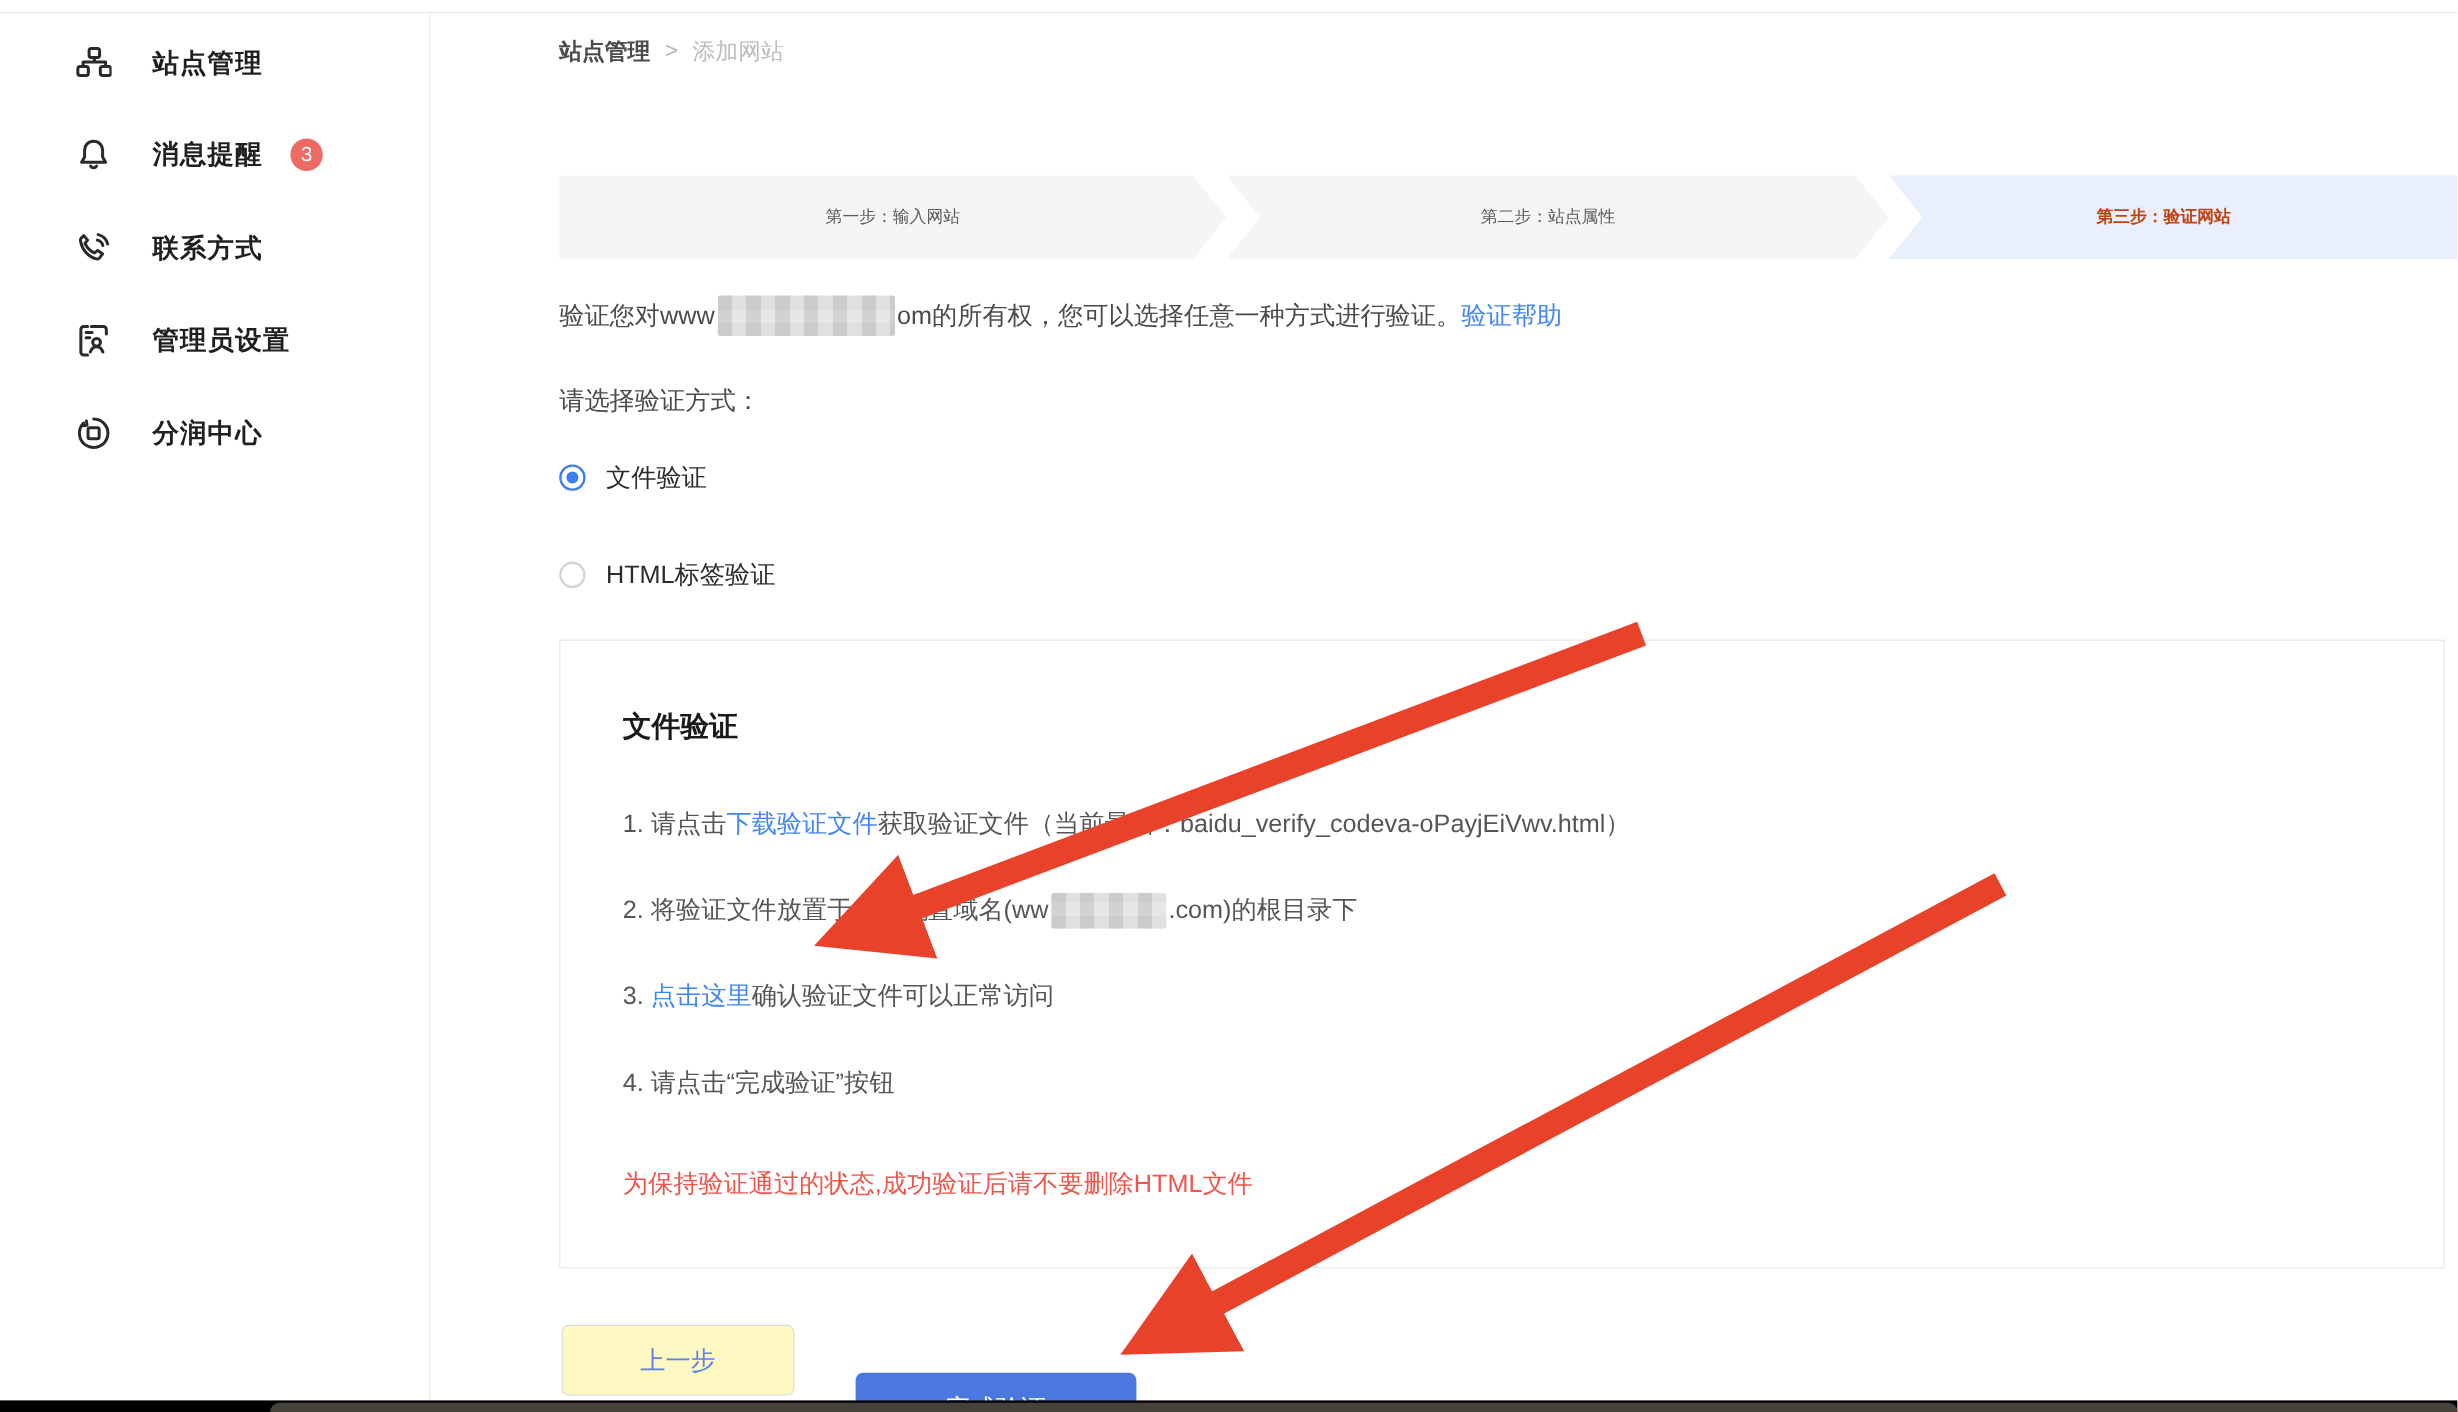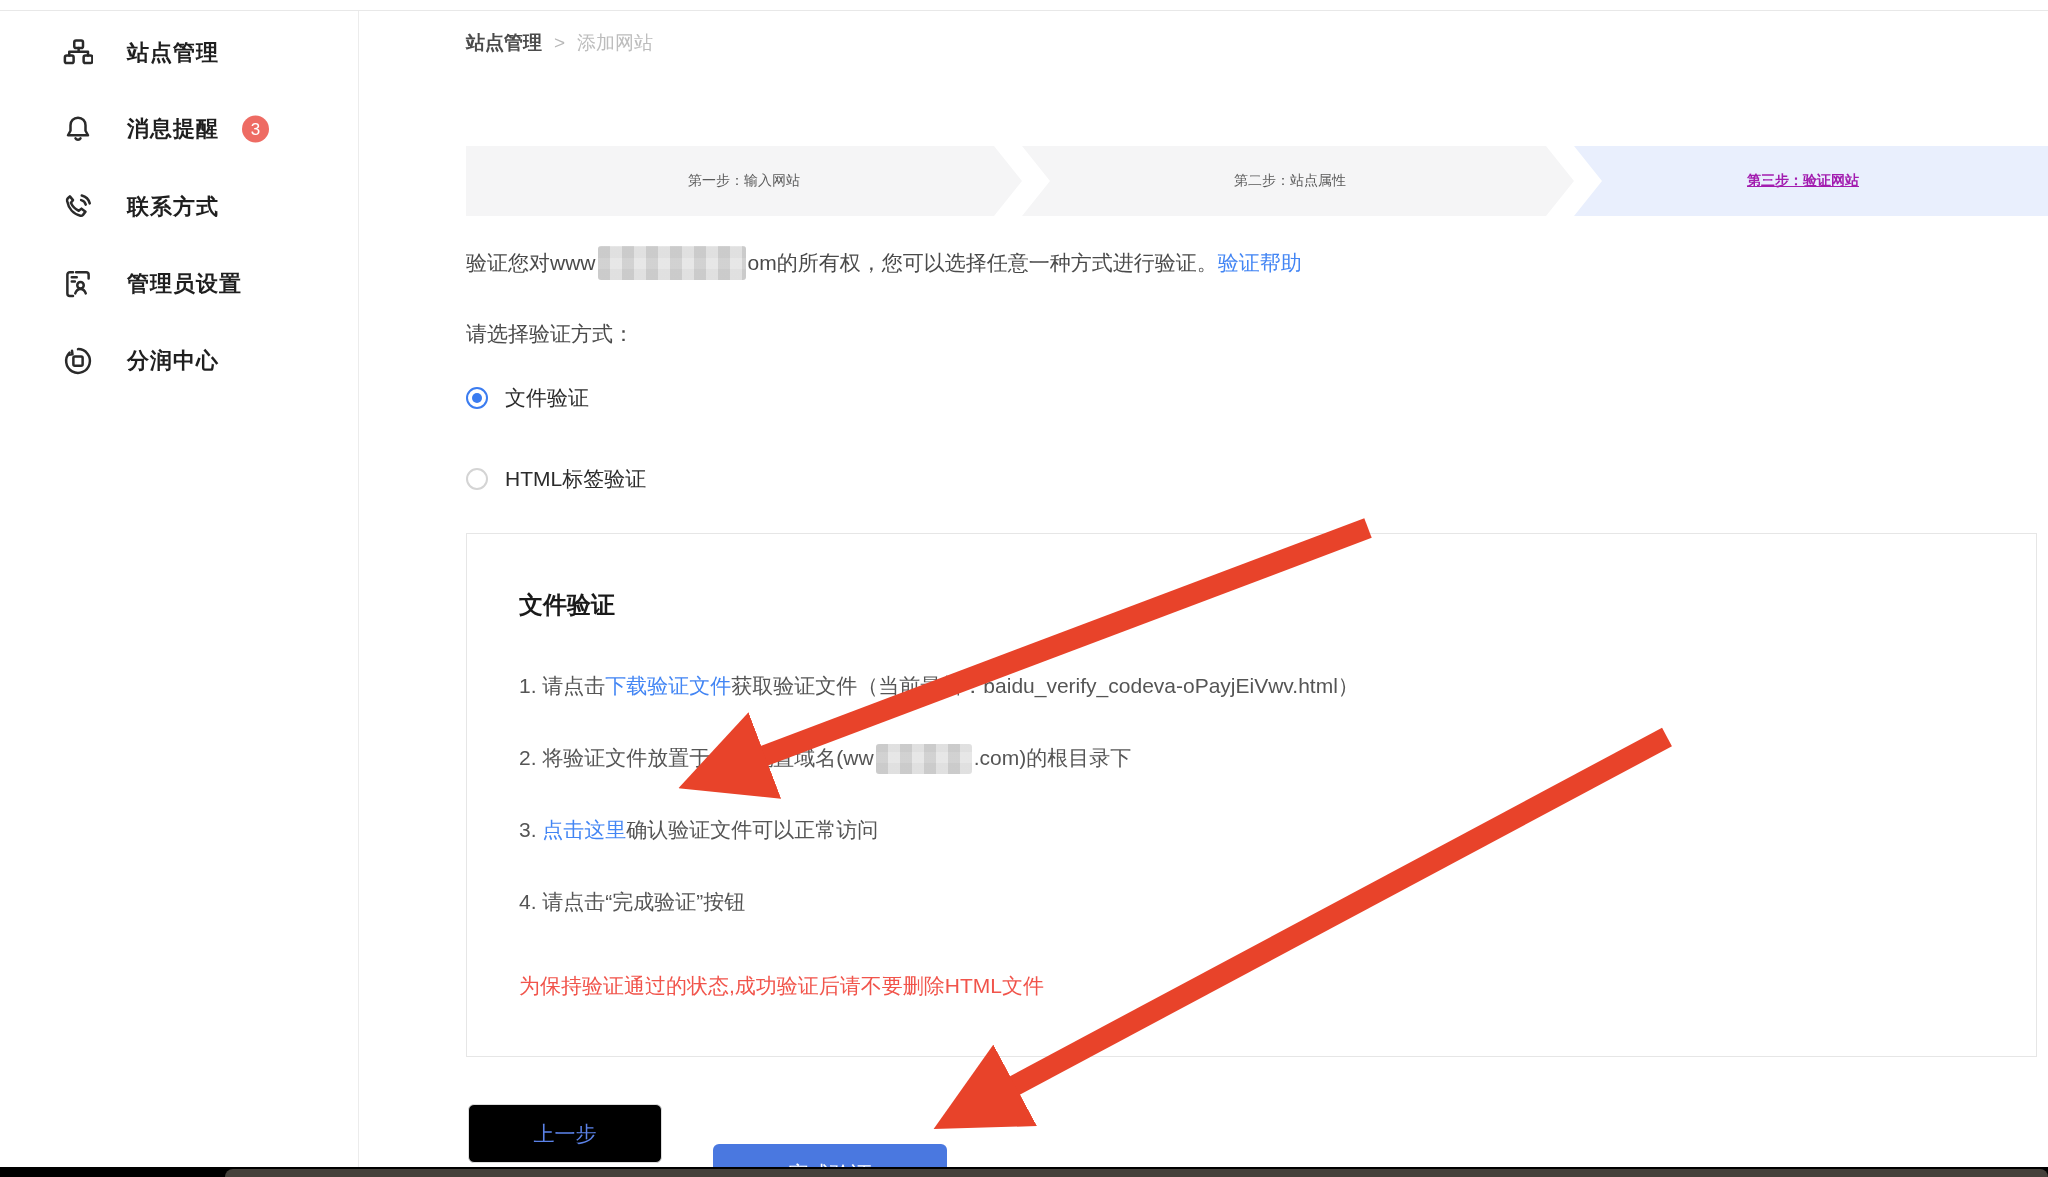--- a/index.html
+++ b/index.html
@@ -30,22 +30,22 @@
   .bc-sep  { color:#b8b8b8; }
   .bc-cur  { color:#bdbdbd; }
 
   
   .steps { position:absolute; left:466px; top:146px; width:1582px; height:70px; display:flex; }
   .step { height:70px; display:flex; align-items:center; justify-content:center;
     font-size:14px; color:#5a5a5a; background:#f5f5f6; cursor:pointer; }
   .step1 { width:556px; clip-path:polygon(0 0, calc(100% - 28px) 0, 100% 50%, calc(100% - 28px) 100%, 0 100%); }
   .step2 { width:568px; margin-left:-16px;
     clip-path:polygon(16px 0, calc(100% - 28px) 0, 100% 50%, calc(100% - 28px) 100%, 16px 100%, 44px 50%); }
-  .step3 { flex:1; margin-left:-16px; background:#e9effd; color:#a21caf; font-weight:600;
-    clip-path:polygon(16px 0, 100% 0, 100% 100%, 16px 100%, 44px 50%);text-decoration:underline; }
+  .step3 { flex:1; margin-left:-16px; background:#e9effd; color:#c2410c; font-weight:600;
+    clip-path:polygon(16px 0, 100% 0, 100% 100%, 16px 100%, 44px 50%); }
 
   .intro { position:absolute; left:466px; top:246px; font-size:21px; color:#4a4a4a; display:flex; align-items:center; }
   .blur-patch { display:inline-block; height:34px; border-radius:3px; margin:0 2px; vertical-align:middle;
     background:
       repeating-linear-gradient(90deg, rgba(130,130,130,.28) 0 12px, rgba(190,190,190,.18) 12px 24px),
       repeating-linear-gradient(0deg, rgba(160,160,160,.25) 0 11px, rgba(225,225,225,.5) 11px 22px);
   }
   .blur-a { width:148px; }
   .blur-b { width:96px; height:30px; }
   a.link { color:#4285f4; text-decoration:none; cursor:pointer; }
@@ -63,21 +63,21 @@
   
   .panel { position:absolute; left:466px; top:533px; width:1571px; height:524px;
     background:#fff; border:1px solid #e6e6e6; }
   .panel-title { position:absolute; left:52px; top:55px; font-size:24px; font-weight:700; color:#1a1a1a; }
   .p-line { position:absolute; left:52px; font-size:21px; color:#555; }
   .p-warning { position:absolute; left:52px; top:438px; font-size:21px; color:#f1544b; }
 
   
   .btn { position:absolute; top:1104px; height:59px; border-radius:6px; font-size:21px;
     display:flex; align-items:center; justify-content:center; cursor:pointer; }
-  .btn-prev { left:468px; width:194px; background:#000000; border:1px solid #dcdcdc; color:#5b82e8; }
+  .btn-prev { left:468px; width:194px; background:#fef9c3; border:1px solid #dcdcdc; color:#5b82e8; }
   .btn-finish { left:713px; width:234px; background:#4a78e0; border:none; color:#fff;margin-top:40px; }
 
   
   .bottom-bar { position:absolute; left:0; top:1167px; width:2048px; height:10px; background:#000; }
   .dock-sliver { position:absolute; left:225px; top:1169px; width:1823px; height:8px;
     background:#45413b; border-radius:9px 9px 0 0; }
 
   
   .arrows { position:absolute; left:0; top:0; width:2048px; height:1177px; pointer-events:none; z-index:50; }
 </style>

